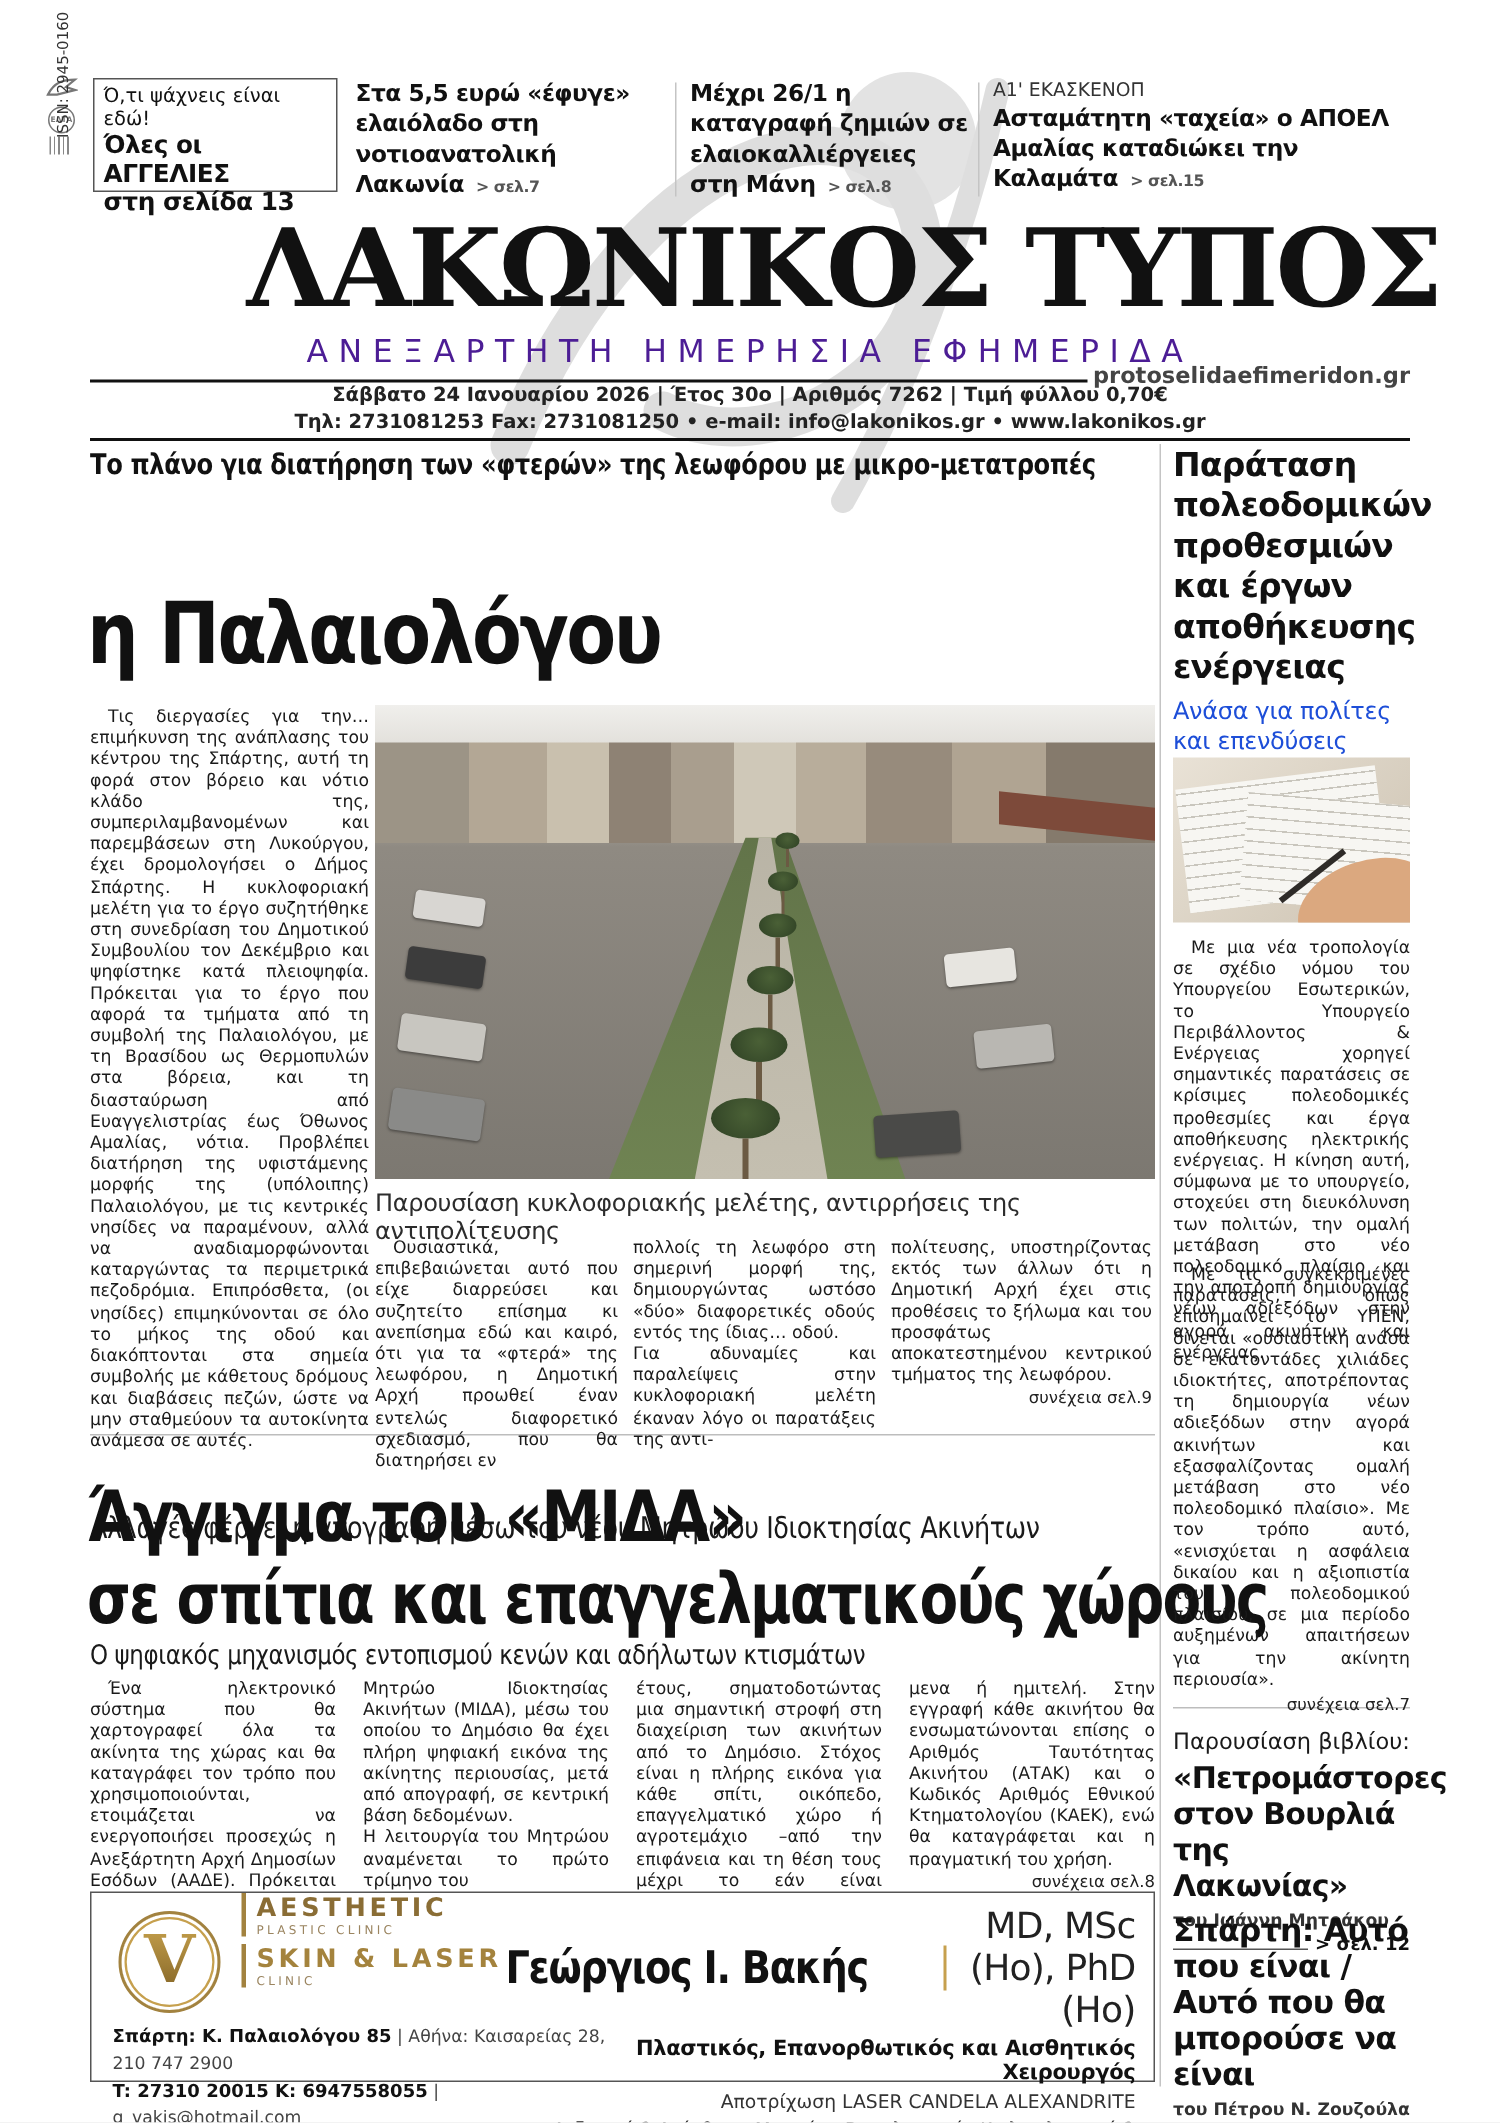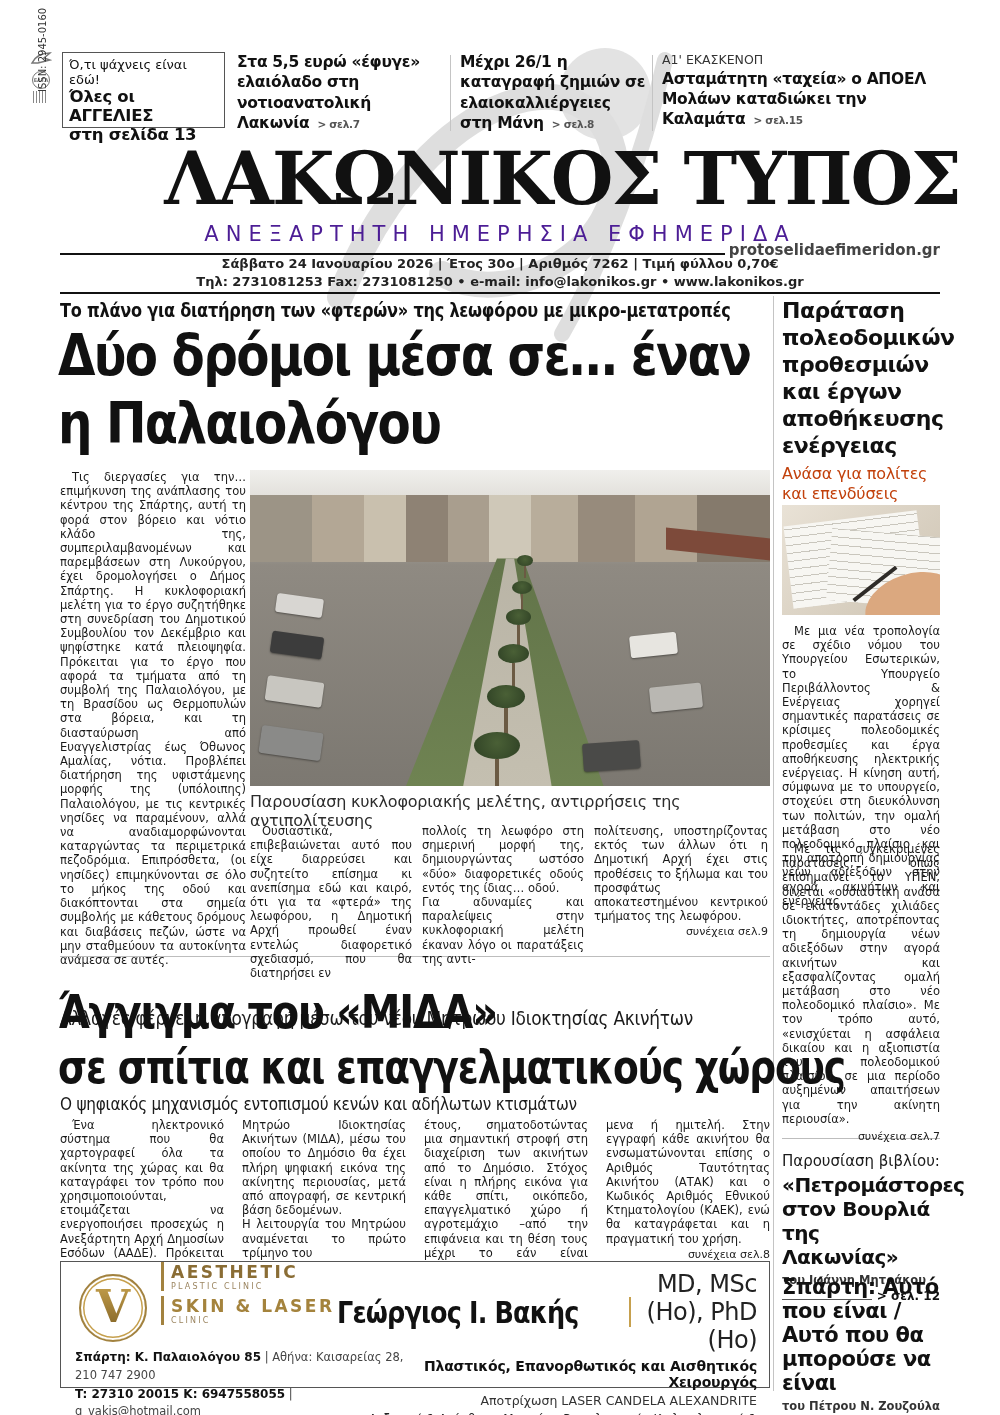--- a/index.html
+++ b/index.html
@@ -92,21 +92,21 @@
   .doc-name{font-size:30px;font-weight:bold;letter-spacing:-1px;}
   .doc-bar{width:3px;height:30px;background:#c6a04e;}
   .doc-deg{font-size:24px;color:#222;letter-spacing:-.5px;}
   .doc-spec{font-size:14px;font-weight:bold;margin-top:4px;letter-spacing:-.2px;}
   .doc-l3{font-size:12.5px;color:#333;margin-top:3px;}
   .doc-l4{font-size:12px;color:#222;margin-top:4px;letter-spacing:-.2px;}
   
   .side-rule{position:absolute;left:773px;top:296px;width:1px;height:1095px;background:#c4c4c4;}
   .side{position:absolute;left:782px;width:158px;}
   .side-title{font-size:22px;font-weight:bold;line-height:27px;letter-spacing:-.5px;}
-  .side-subtitle{font-size:16px;line-height:20px;color:#c2410c;margin-top:5px;letter-spacing:-.2px;}
+  .side-subtitle{font-size:16px;line-height:20px;color:#1d4ed8;margin-top:5px;letter-spacing:-.2px;}
   .side-photo{position:absolute;left:782px;top:505px;width:158px;height:110px;overflow:hidden;
               background:linear-gradient(135deg,#e9e2d6,#cdc3b2);}
   .sheet{position:absolute;background:#f7f6f2;
          background-image:repeating-linear-gradient(0deg,transparent 0 7px,#c9c6bd 7px 8px);}
   .hand{position:absolute;background:#dba87f;border-radius:50%;}
   .pencil{position:absolute;background:#2e2b28;}
   .side-body{position:absolute;left:782px;width:158px;}
   .side-cont{font-size:11px;text-align:right;margin-top:4px;color:#222;}
   .book-label{font-size:15px;color:#1a1a1a;}
   .book-title{font-size:20px;font-weight:bold;line-height:24px;letter-spacing:-.5px;margin-top:3px;}
@@ -146,39 +146,36 @@
     <span class="pg">&gt; σελ.7</span>
   </div>
   <div class="vdiv" style="left:450px;"></div>
   <div class="teaser z" style="left:460px;width:186px;">
     <span>Μέχρι 26/1 η καταγραφή ζημιών σε ελαιοκαλλιέργειες στη Μάνη</span>
     <span class="pg">&gt; σελ.8</span>
   </div>
   <div class="vdiv" style="left:652px;"></div>
   <div class="teaser z" style="left:662px;width:280px;">
     <div class="kick">Α1' ΕΚΑΣΚΕΝΟΠ</div>
-    <span>Ασταμάτητη «ταχεία» ο ΑΠΟΕΛ Μολάων καταδιώκει την Καλαμάτα</span>
+    <span>Ασταμάτητη «ταχεία» ο ΑΠΟΕΛ Αμαλίας καταδιώκει την Καλαμάτα</span>
     <span class="pg">&gt; σελ.15</span>
   </div>
 
   <div class="mast-title z">ΛΑΚΩΝΙΚΟΣ ΤΥΠΟΣ</div>
   <div class="mast-sub z">ΑΝΕΞΑΡΤΗΤΗ ΗΜΕΡΗΣΙΑ ΕΦΗΜΕΡΙΔΑ</div>
   <div class="rule-row z">
     <div class="line"></div>
     <div class="site">protoselidaefimeridon.gr</div>
   </div>
   <div class="dateline z">Σάββατο 24 Ιανουαρίου 2026 | Έτος 30ο | Αριθμός 7262 | Τιμή φύλλου 0,70€</div>
   <div class="contact z">Τηλ: 2731081253 Fax: 2731081250 • e-mail: info@lakonikos.gr • www.lakonikos.gr</div>
   <div class="mast-rule2 z"></div>
 
   <div class="lead-kicker z">
     <span class="cond">Το πλάνο για διατήρηση των «φτερών» της λεωφόρου με μικρο-μετατροπές</span>
-  </div>
-  <div class="lead-h1 z">
-    <span class="cond">Δύο δρόμοι μέσα σε… έναν</span>
   </div>
   <div class="lead-h2 z">
     <span class="cond">η Παλαιολόγου</span>
   </div>
 
   <div class="lead-leftcol body-txt indent z">Τις διεργασίες για την… επιμήκυνση της ανάπλασης του κέντρου της Σπάρτης, αυτή τη φορά στον βόρειο και νότιο κλάδο της, συμπεριλαμβανομένων και παρεμβάσεων στη Λυκούργου, έχει δρομολογήσει ο Δήμος Σπάρτης. Η κυκλοφοριακή μελέτη για το έργο συζητήθηκε στη συνεδρίαση του Δημοτικού Συμβουλίου τον Δεκέμβριο και ψηφίστηκε κατά πλειοψηφία. Πρόκειται για το έργο που αφορά τα τμήματα από τη συμβολή της Παλαιολόγου, με τη Βρασίδου ως Θερμοπυλών στα βόρεια, και τη διασταύρωση από Ευαγγελιστρίας έως Όθωνος Αμαλίας, νότια. Προβλέπει διατήρηση της υφιστάμενης μορφής της (υπόλοιπης) Παλαιολόγου, με τις κεντρικές νησίδες να παραμένουν, αλλά να αναδιαμορφώνονται καταργώντας τα περιμετρικά πεζοδρόμια. Επιπρόσθετα, (οι νησίδες) επιμηκύνονται σε όλο το μήκος της οδού και διακόπτονται στα σημεία συμβολής με κάθετους δρόμους και διαβάσεις πεζών, ώστε να μην σταθμεύουν τα αυτοκίνητα ανάμεσα σε αυτές.</div>
 
   <div class="photo z">
     <div class="ph-buildings"></div>
     <div class="ph-awning"></div>

